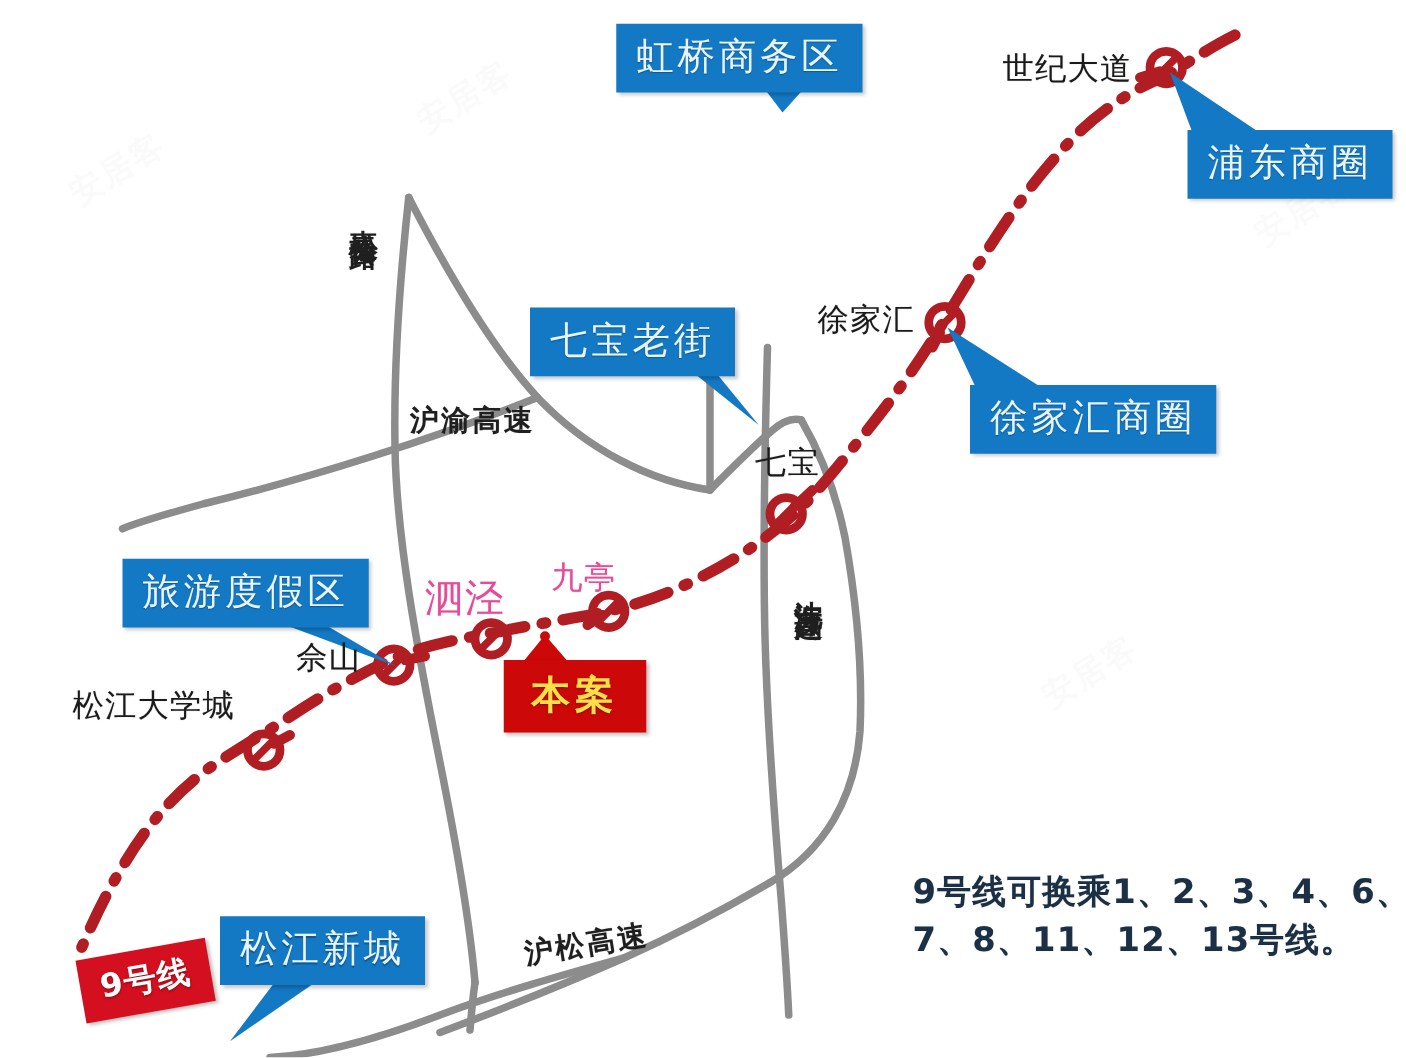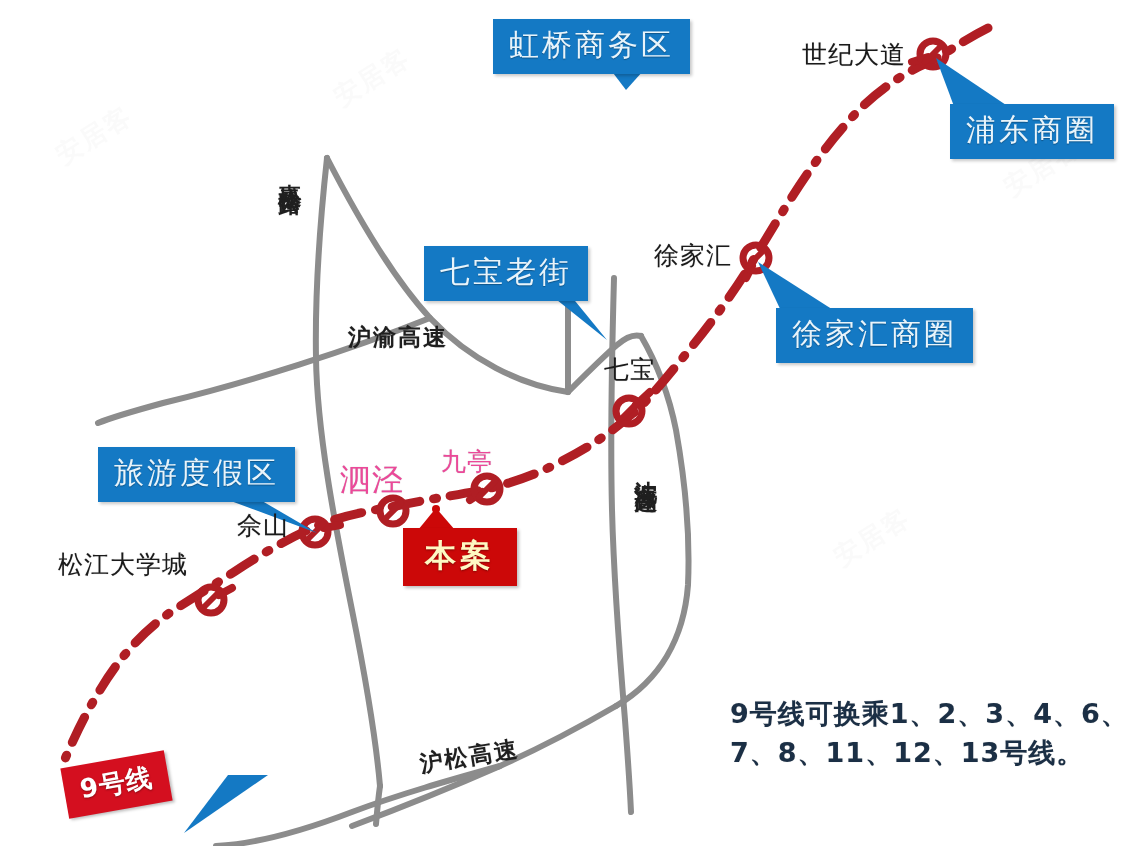--- a/index.html
+++ b/index.html
@@ -66,21 +66,21 @@
     letter-spacing: 3px;
     padding: 6px 16px 8px 16px;
     white-space: nowrap;
     text-shadow: 0 1px 1px rgba(0,0,0,0.30);
     box-shadow: 2px 2px 3px rgba(0,0,0,0.22);
   }
   
   .proj-box {
     position: absolute;
     background: #cc0808;
-    color: #fef9c3;
+    color: #fde047;
     font-weight: bold;
     font-size: 31px;
     letter-spacing: 4px;
     padding: 7px 22px 9px 22px;
     white-space: nowrap;
     text-shadow: 0 1px 2px rgba(0,0,0,0.35);
     box-shadow: 2px 2px 3px rgba(0,0,0,0.25);
   }
   
   .line-tag {
@@ -253,38 +253,41 @@
   </div>
 
   <div class="callout" style="left:424px; top:246px;">
     <span>七宝老街</span>
   </div>
 
   <div class="callout" style="left:98px; top:447px;">
     <span>旅游度假区</span>
   </div>
 
+  <div class="callout" style="left:176px; top:733px;">
+    <span>松江新城</span>
+  </div>
 
   <div class="lbl station-name" style="left:802px; top:42px;">世纪大道</div>
 
   <div class="lbl station-name" style="left:654px; top:243px;">徐家汇</div>
 
   <div class="lbl station-name" style="left:604px; top:357px;">七宝</div>
 
   <div class="lbl station-name red" style="left:441px; top:449px;">九亭</div>
 
   <div class="lbl station-name red" style="left:340px; top:463px; font-size:31px;">泗泾</div>
 
   <div class="lbl station-name" style="left:237px; top:513px;">佘山</div>
 
   <div class="lbl station-name" style="left:58px; top:552px;">松江大学城</div>
 
   <div class="lbl road-name vertical" style="left:278px; top:165px;">嘉松公路</div>
 
-  <div class="lbl road-name" style="left:348px; top:325px;">沪渝高速</div>
+  <div class="lbl road-name" style="left:328px; top:325px;">沪渝高速</div>
 
   <div class="lbl road-name vertical" style="left:634px; top:462px;">沈海高速</div>
 
   <div class="lbl road-name" style="left:418px; top:752px; transform:rotate(-9deg); transform-origin:left top;">沪松高速</div>
 
   <div class="proj-box" style="left:403px; top:528px;">
     <span>本案</span>
   </div>
 
   <div class="line-tag" style="left:64px; top:759px;">

